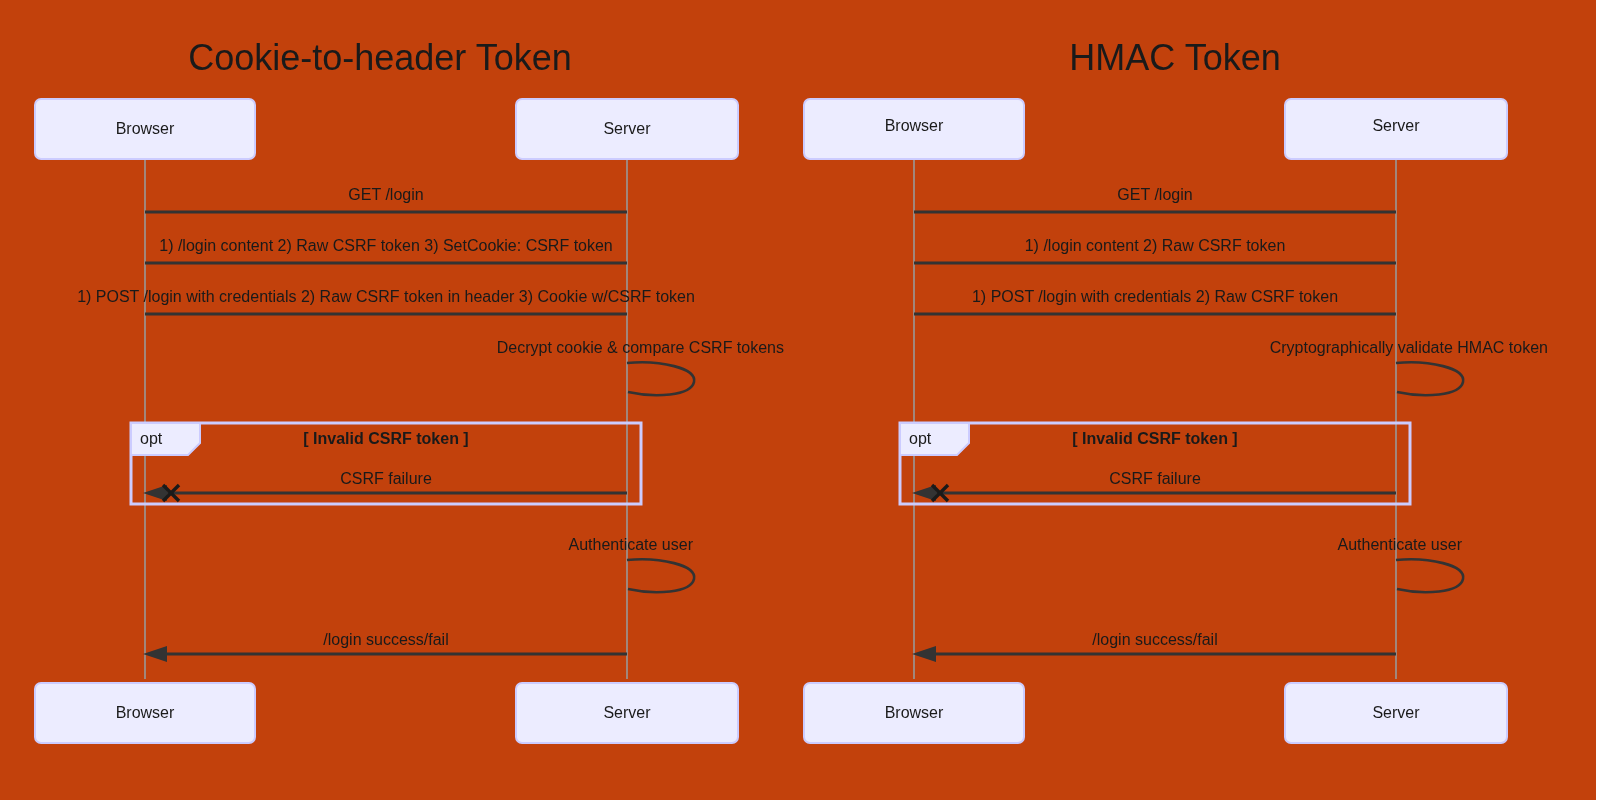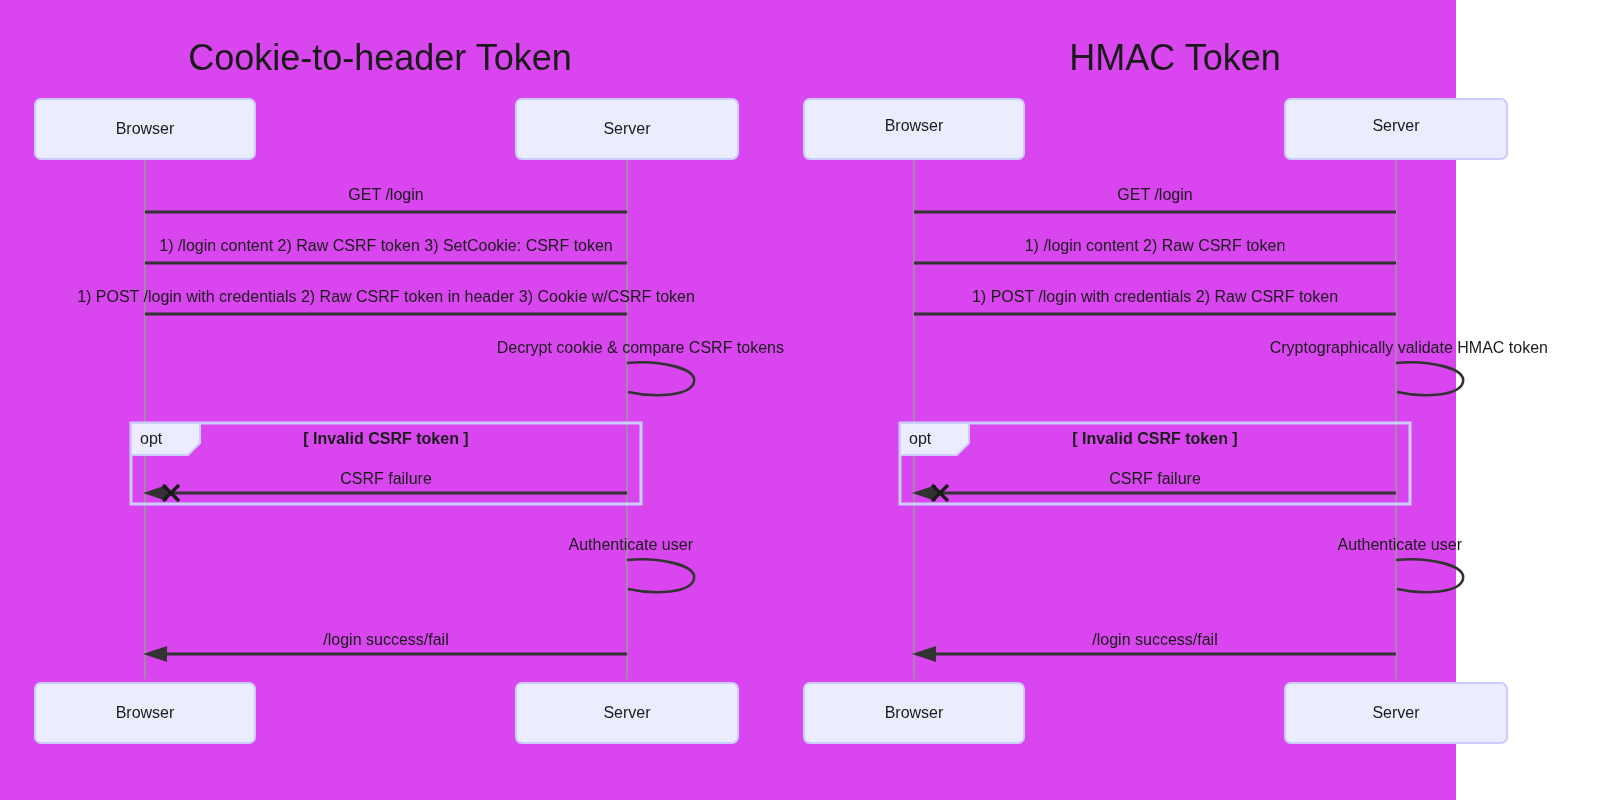--- a/index.html
+++ b/index.html
@@ -8,23 +8,23 @@
     background: #ffffff;
   }
   body {
     width: 1600px;
     height: 800px;
     font-family: "Liberation Sans", sans-serif;
     overflow: hidden;
   }
   #stage {
     position: relative;
-    width: 1456px;
+    width: 1596px;
     height: 800px;
-    background: #d946ef;
+    background: #c2410c;
   }
   svg.diagram {
     position: absolute;
     top: 0;
     left: 0;
     width: 1600px;
     height: 800px;
     display: block;
   }
   .title-text {

